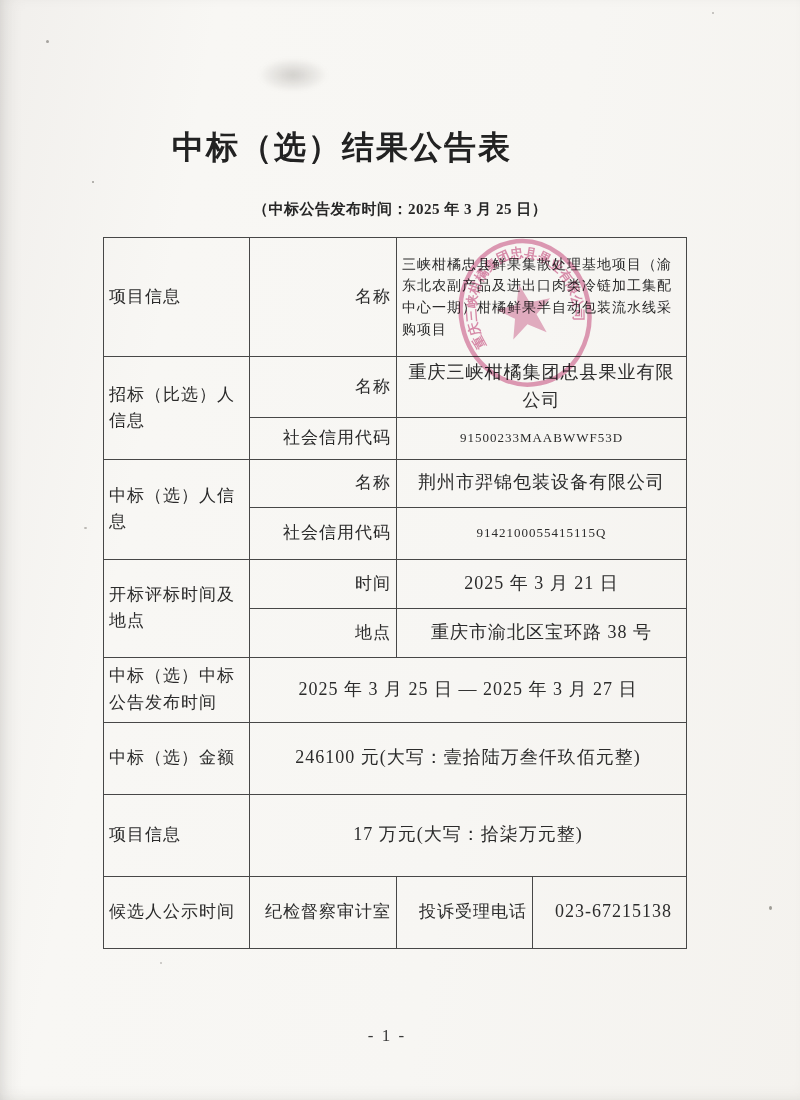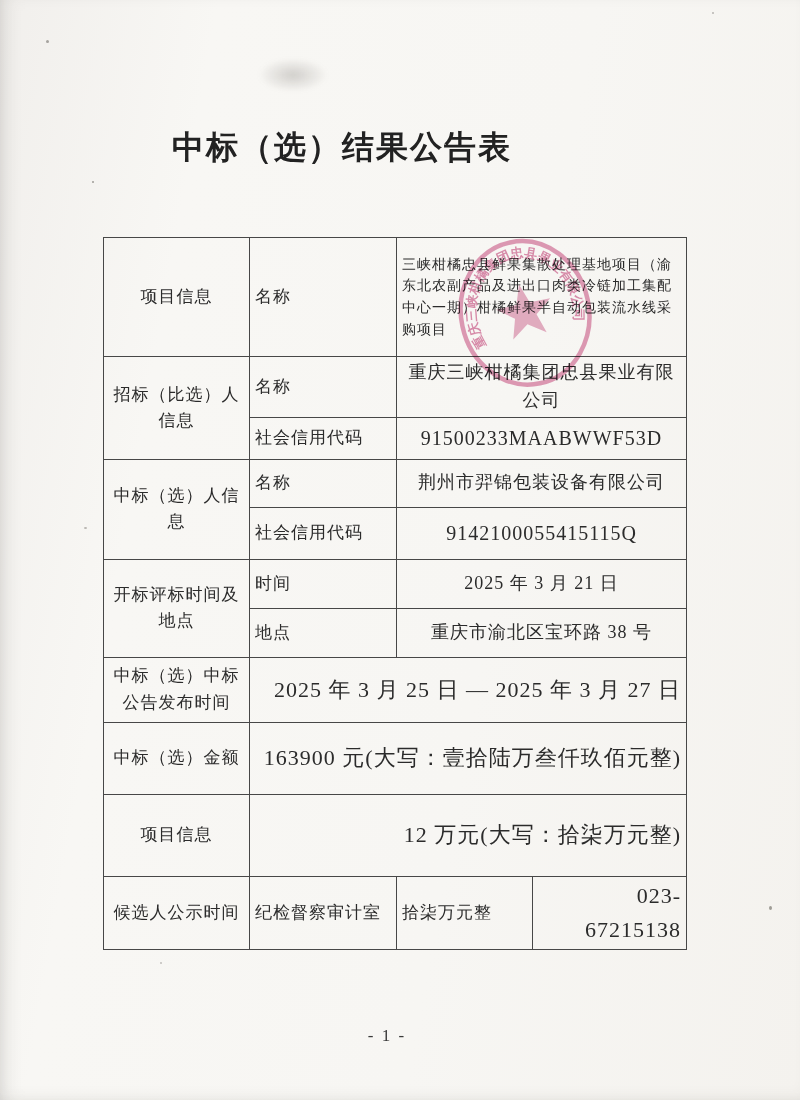--- a/index.html
+++ b/index.html
@@ -24,25 +24,25 @@
     border-collapse:collapse;table-layout:fixed;
     font-size:17px;color:#2b2b2b;
   }
   table.doc td{
     border:1.6px solid #474747;
     vertical-align:middle;
     padding:2px 5px;
     letter-spacing:1px;
     line-height:1.55;
   }
-  td.lbl{text-align:center;}
-  td.sub{text-align:left;}
+  td.lbl{}
+  td.sub{text-align:right;}
   td.val{text-align:center;font-size:18px;letter-spacing:.5px;}
-  td.val-left{text-align:right;font-size:22px;letter-spacing:.5px;padding-left:12px;}
-  td.code{font-size:20px;letter-spacing:.5px;}
+  td.val-left{text-align:center;font-size:18px;letter-spacing:.5px;padding-left:12px;}
+  td.code{font-size:13px;letter-spacing:.5px;}
   td.project-val{
     text-align:left;font-size:14px;letter-spacing:.5px;
     line-height:29px;padding:4px 6px;
   }
   .footer{
     position:absolute;top:1026px;left:0;width:774px;text-align:center;
     font-size:17px;letter-spacing:2px;color:#3a3a3a;
   }
   .seal{
     position:absolute;left:429px;top:208px;width:190px;height:200px;
@@ -63,20 +63,21 @@
 
   <div class="smudge"></div>
   <div class="speck" style="left:46px;top:40px;width:3px;height:3px;opacity:.5"></div>
   <div class="speck" style="left:92px;top:181px;width:2px;height:2px;opacity:.55"></div>
   <div class="speck" style="left:84px;top:527px;width:3px;height:2px;opacity:.4"></div>
   <div class="speck" style="left:769px;top:906px;width:3px;height:4px;opacity:.55"></div>
   <div class="speck" style="left:712px;top:12px;width:2px;height:2px;opacity:.4"></div>
   <div class="speck" style="left:160px;top:962px;width:2px;height:2px;opacity:.35"></div>
 
   <div class="title">中标（选）结果公告表</div>
+  <div class="subtitle">（中标公告发布时间：2025 年 3 月 25 日）</div>
 
   <table class="doc">
     <colgroup>
       <col style="width:146px">
         <col style="width:147px">
         <col style="width:136px">
         <col style="width:154px">
     </colgroup>
     <tbody>
         <tr style="height:119px">
@@ -110,30 +111,30 @@
     <tr style="height:49px">
       <td class="sub">地点</td>
       <td class="val" colspan="2">重庆市渝北区宝环路 38 号</td>
     </tr>
     <tr style="height:65px">
       <td class="lbl">中标（选）中标公告发布时间</td>
       <td class="val-left" colspan="3">2025 年 3 月 25 日 —  2025 年 3 月 27 日</td>
     </tr>
     <tr style="height:72px">
       <td class="lbl">中标（选）金额</td>
-      <td class="val-left" colspan="3">163900 元(大写：壹拾陆万叁仟玖佰元整)</td>
+      <td class="val-left" colspan="3">246100 元(大写：壹拾陆万叁仟玖佰元整)</td>
     </tr>
     <tr style="height:82px">
       <td class="lbl">项目信息</td>
-      <td class="val-left" colspan="3">12 万元(大写：拾柒万元整)</td>
+      <td class="val-left" colspan="3">17 万元(大写：拾柒万元整)</td>
     </tr>
     <tr style="height:72px">
       <td class="lbl">候选人公示时间</td>
       <td class="sub">纪检督察审计室</td>
-      <td class="sub">拾柒万元整</td>
+      <td class="sub">投诉受理电话</td>
       <td class="val-left" style="padding-left:13px">023-67215138</td>
     </tr>
   </tbody>
     </table>
 
   <svg class="seal" viewBox="0 0 190 200">
     <g opacity="0.72">
       <ellipse cx="95" cy="105" rx="64" ry="72" fill="none" stroke-width="4.5" opacity="0.75" stroke="#c94b80"></ellipse>
       <polygon points="95,76 101.8,95.6 122.6,96 106,108.6 112.1,128.5 95,116.6 78,128.5 84,108.6 67.4,96 88.2,95.6" opacity="0.6" fill="#c94b80"></polygon>
       <defs>

